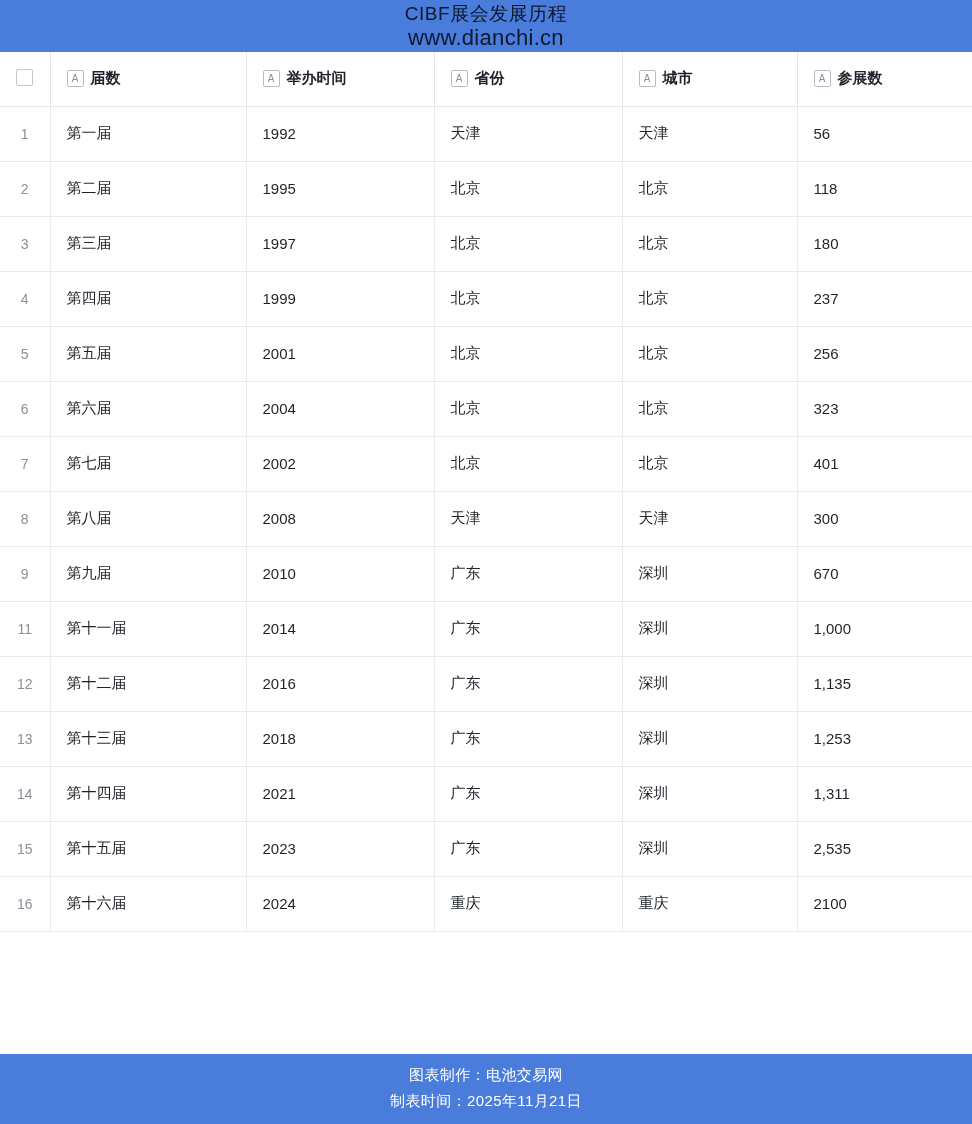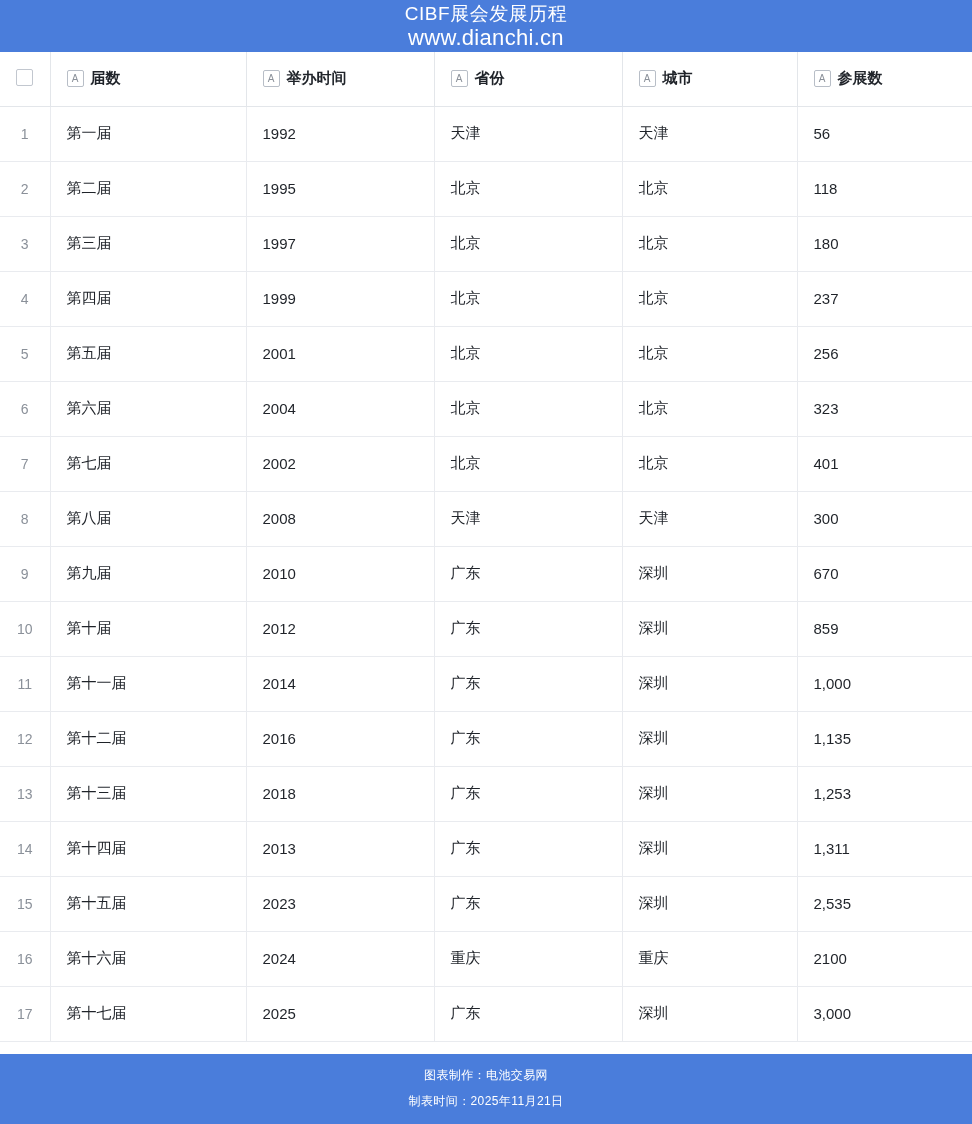--- a/index.html
+++ b/index.html
@@ -16,21 +16,21 @@
   .page {
     width: 972px;
     height: 1124px;
     display: flex;
     flex-direction: column;
     position: relative;
   }
   
   .banner {
     background: #4a7ddb;
-    color: #ffffff;
+    color: #0f172a;
     text-align: center;
     padding: 8px 0 10px 0;
     height: 52px;
     box-sizing: border-box;
     display: flex;
     flex-direction: column;
     justify-content: center;
     align-items: center;
   }
   .banner-title {
@@ -136,21 +136,21 @@
     text-align: center;
     height: 70px;
     box-sizing: border-box;
     display: flex;
     flex-direction: column;
     justify-content: center;
     align-items: center;
     padding: 4px 0 6px 0;
   }
   .footer-line {
-    font-size: 12px;
+    font-size: 15px;
     line-height: 26px;
     letter-spacing: 0.4px;
   }
 </style>
 </head>
 <body>
 
 <div class="page">
 
   <div class="banner">
@@ -272,28 +272,20 @@
           </tr>
           <tr>
             <td class="idx">9</td>
             <td>第九届</td>
             <td>2010</td>
             <td>广东</td>
             <td>深圳</td>
             <td>670</td>
           </tr>
           <tr>
-            <td class="idx">10</td>
-            <td>第十届</td>
-            <td>2012</td>
-            <td>广东</td>
-            <td>深圳</td>
-            <td>859</td>
-          </tr>
-          <tr>
             <td class="idx">11</td>
             <td>第十一届</td>
             <td>2014</td>
             <td>广东</td>
             <td>深圳</td>
             <td>1,000</td>
           </tr>
           <tr>
             <td class="idx">12</td>
             <td>第十二届</td>
@@ -306,49 +298,41 @@
             <td class="idx">13</td>
             <td>第十三届</td>
             <td>2018</td>
             <td>广东</td>
             <td>深圳</td>
             <td>1,253</td>
           </tr>
           <tr>
             <td class="idx">14</td>
             <td>第十四届</td>
-            <td>2013</td>
+            <td>2021</td>
             <td>广东</td>
             <td>深圳</td>
             <td>1,311</td>
           </tr>
           <tr>
             <td class="idx">15</td>
             <td>第十五届</td>
             <td>2023</td>
             <td>广东</td>
             <td>深圳</td>
             <td>2,535</td>
           </tr>
           <tr>
             <td class="idx">16</td>
             <td>第十六届</td>
             <td>2024</td>
             <td>重庆</td>
             <td>重庆</td>
             <td>2100</td>
           </tr>
-          <tr>
-            <td class="idx">17</td>
-            <td>第十七届</td>
-            <td>2025</td>
-            <td>广东</td>
-            <td>深圳</td>
-            <td>3,000</td>
-          </tr>
         </tbody>
     </table>
   </div>
 
   <div class="footer">
     <div class="footer-line">图表制作：电池交易网</div>
     <div class="footer-line">制表时间：2025年11月21日</div>
   </div>
 
 </div>

